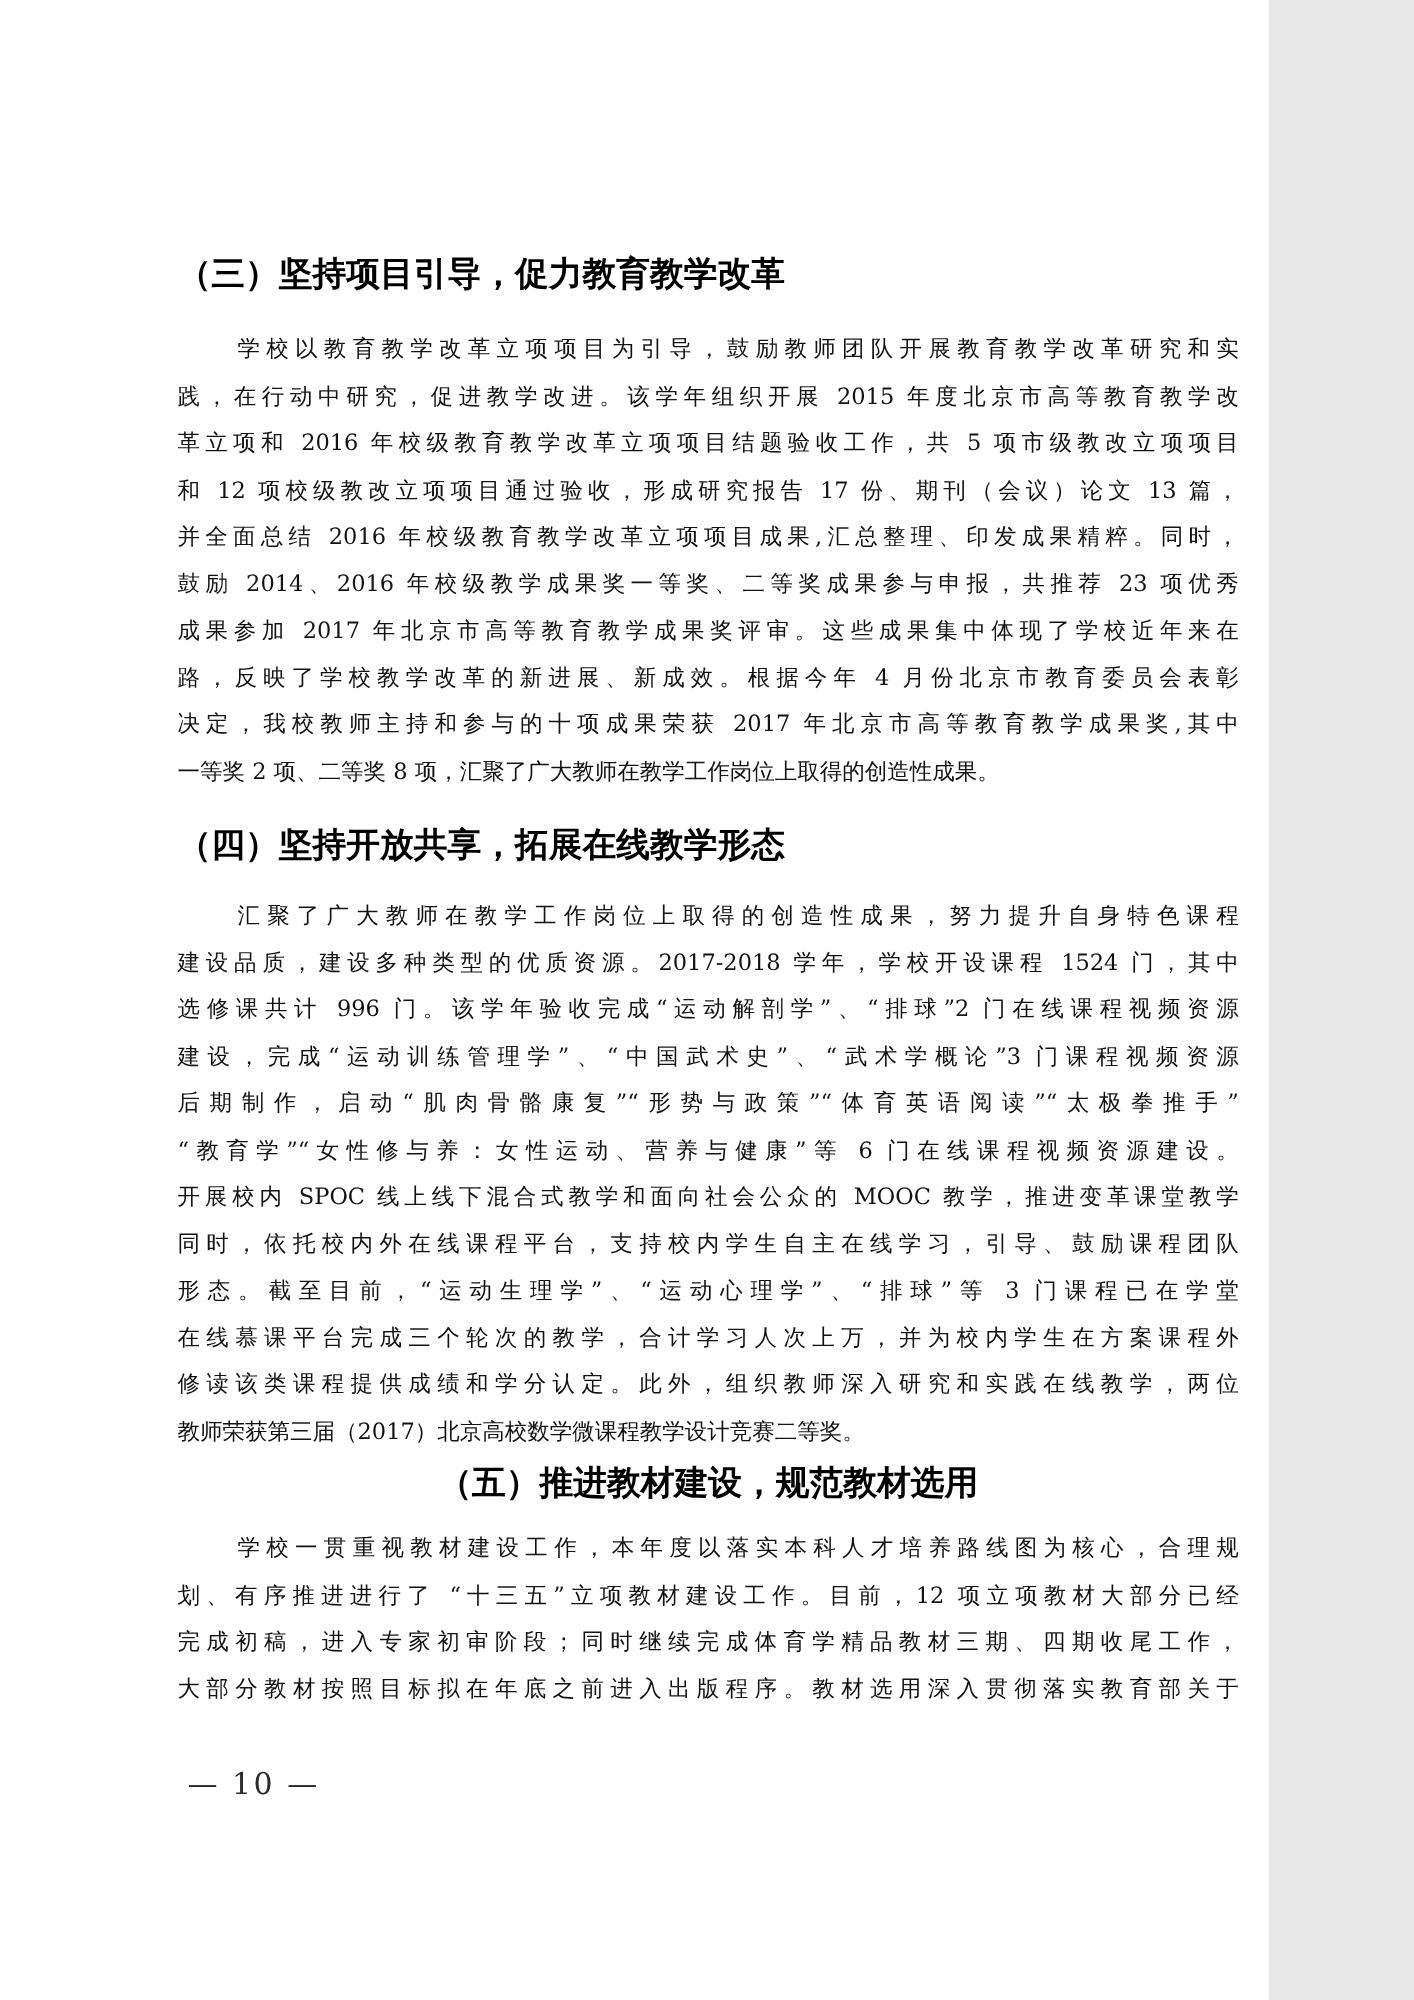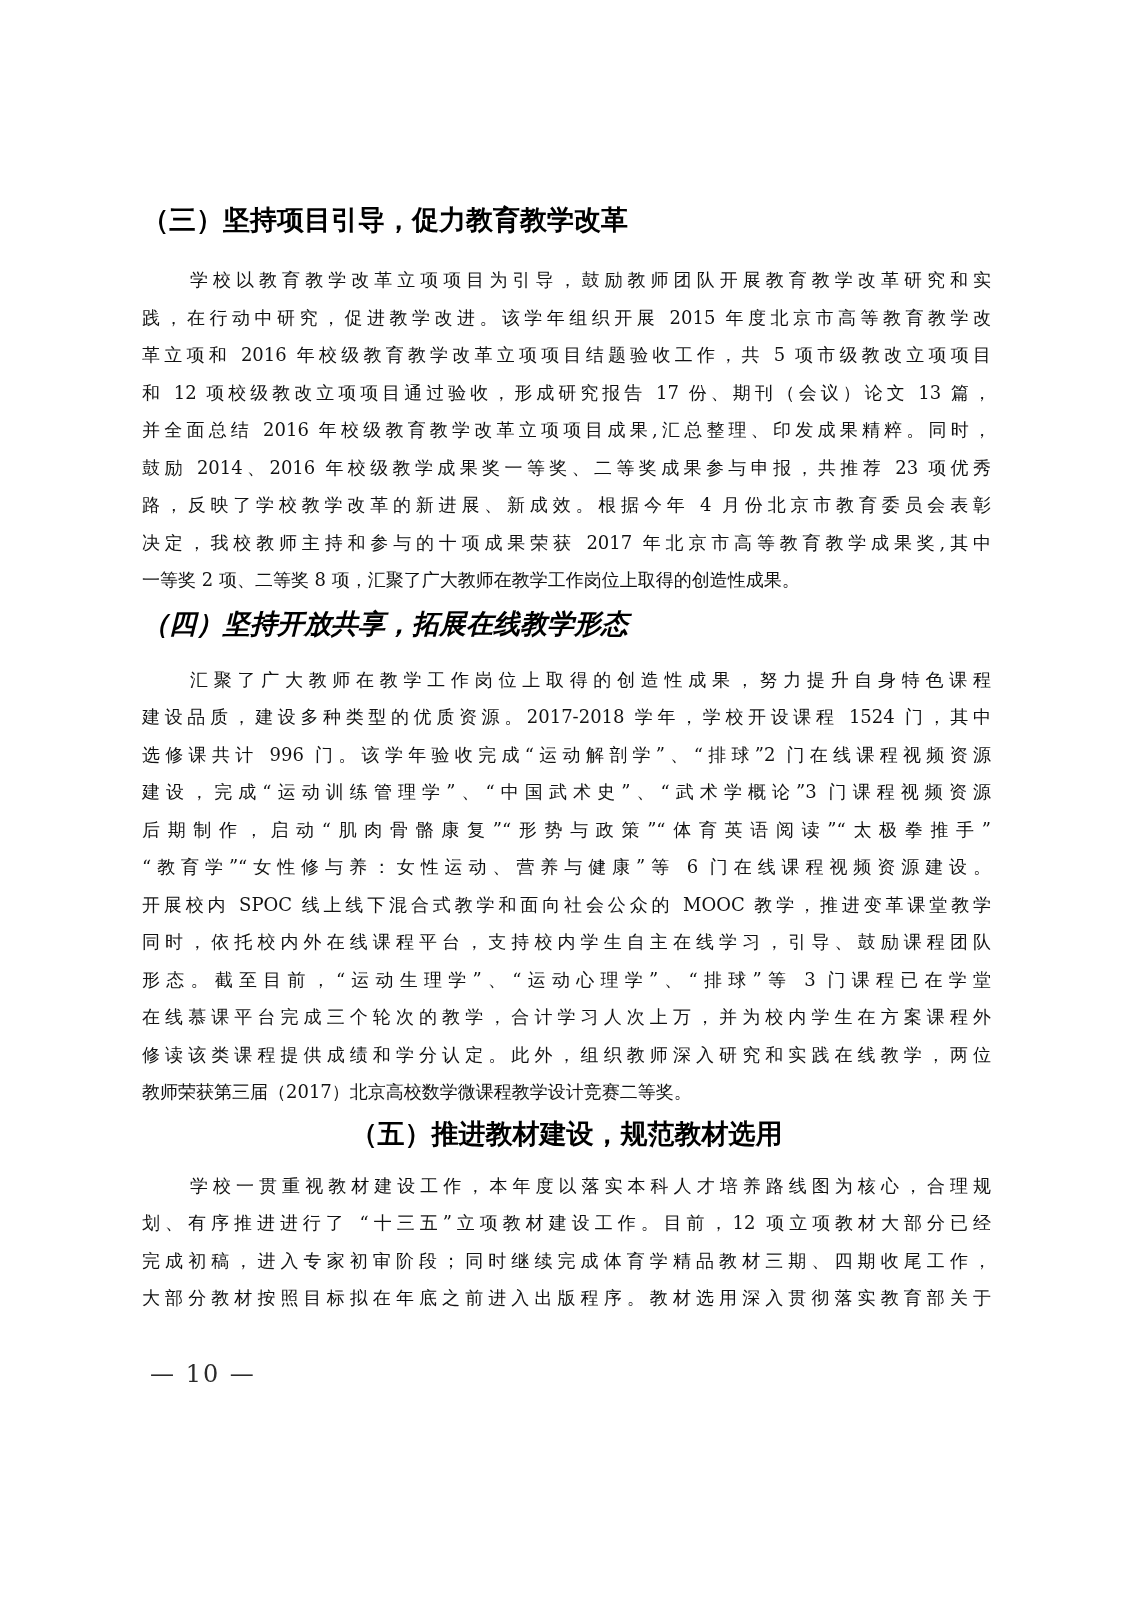--- a/index.html
+++ b/index.html
@@ -2,21 +2,21 @@
 <html><head>
 <meta charset="utf-8">
 <style>
   html, body {
     margin: 0;
     padding: 0;
     background: #e8e8e8;
   }
   .page {
     position: relative;
-    width: 1131px;
+    width: 1015px;
     height: 1600px;
     background: #ffffff;
     overflow: hidden;
     font-family: "DejaVu Serif", "Liberation Serif", serif;
     color: #121212;
   }
   .content {
     position: absolute;
     left: 142px;
     top: 0;
@@ -25,21 +25,21 @@
   .sec-heading {
     margin: 0;
     font-family: "DejaVu Sans", "Liberation Sans", sans-serif;
     font-weight: 700;
     font-size: 27px;
     line-height: 34px;
     color: #000000;
     white-space: nowrap;
   }
   .h1 { margin-top: 203px; }
-  .h2 { margin-top: 8px; font-style: italic; }
+  .h2 { margin-top: 24px; }
   .h3 { margin-top: 6px; text-align: center; }
   .para { margin: 0; }
   .p1 { margin-top: 24px; }
   .p2 { margin-top: 20px; }
   .p3 { margin-top: 16px; }
   .line {
     font-size: 18px;
     line-height: 37.5px;
     text-align: justify;
     text-align-last: justify;
@@ -64,20 +64,21 @@
   <div class="content">
 
     <div class="sec-heading h1">（三）坚持项目引导，促力教育教学改革</div>
     <div class="para p1">
       <div class="line indent">学校以教育教学改革立项项目为引导，鼓励教师团队开展教育教学改革研究和实</div>
       <div class="line">践，在行动中研究，促进教学改进。该学年组织开展 2015 年度北京市高等教育教学改</div>
       <div class="line">革立项和 2016 年校级教育教学改革立项项目结题验收工作，共 5 项市级教改立项项目</div>
       <div class="line">和 12 项校级教改立项项目通过验收，形成研究报告 17 份、期刊（会议）论文 13 篇，</div>
       <div class="line">并全面总结 2016 年校级教育教学改革立项项目成果,汇总整理、印发成果精粹。同时，</div>
       <div class="line">鼓励 2014、2016 年校级教学成果奖一等奖、二等奖成果参与申报，共推荐 23 项优秀</div>
+      <div class="line">成果参加 2017 年北京市高等教育教学成果奖评审。这些成果集中体现了学校近年来在</div>
       <div class="line">路，反映了学校教学改革的新进展、新成效。根据今年 4 月份北京市教育委员会表彰</div>
       <div class="line">决定，我校教师主持和参与的十项成果荣获 2017 年北京市高等教育教学成果奖,其中</div>
       <div class="line last">一等奖 2 项、二等奖 8 项，汇聚了广大教师在教学工作岗位上取得的创造性成果。</div>
     </div>
 
     <div class="sec-heading h2">（四）坚持开放共享，拓展在线教学形态</div>
     <div class="para p2">
       <div class="line indent">汇聚了广大教师在教学工作岗位上取得的创造性成果，努力提升自身特色课程</div>
       <div class="line">建设品质，建设多种类型的优质资源。2017-2018 学年，学校开设课程 1524 门，其中</div>
       <div class="line">选修课共计 996 门。该学年验收完成“运动解剖学”、“排球”2 门在线课程视频资源</div>

